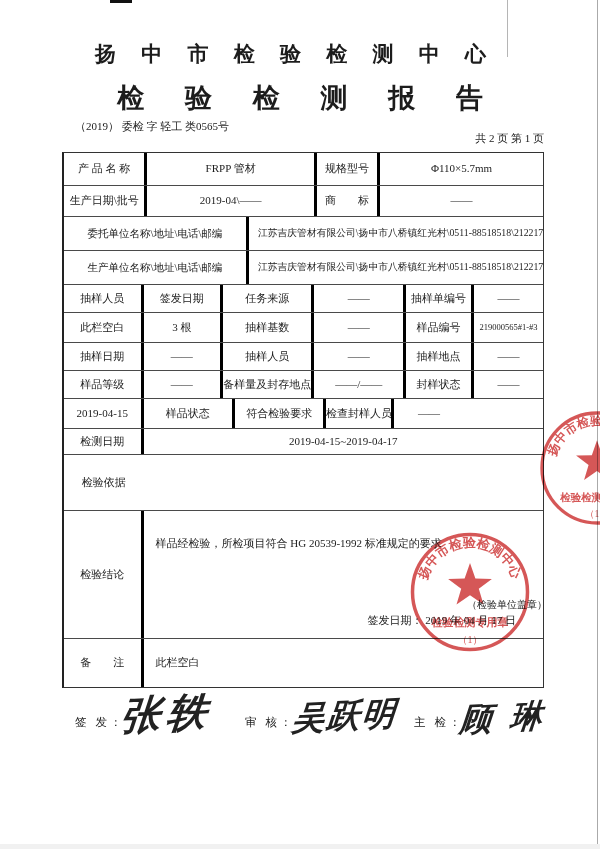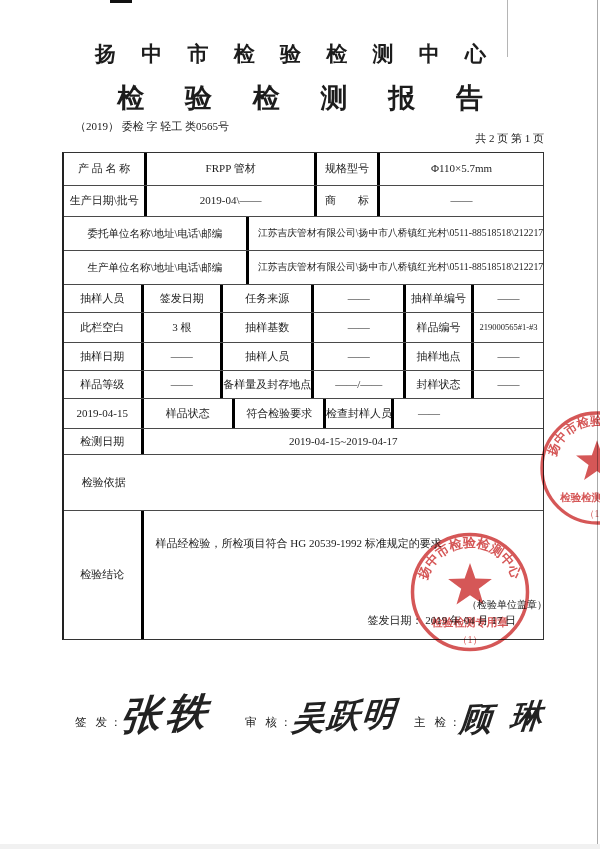--- a/index.html
+++ b/index.html
@@ -183,20 +183,24 @@
 
     <div class="trow h128">
       <div class="cell k1">检验结论</div>
       <div class="cell concl-val">
         <span class="concl-text">样品经检验，所检项目符合 HG 20539-1992 标准规定的要求</span>
         <span class="concl-seal-note">（检验单位盖章）</span>
         <span class="concl-date">签发日期：  2019 年 04 月 17 日</span>
       </div>
     </div>
 
+    <div class="trow h48">
+      <div class="cell k1">备　　注</div>
+      <div class="cell cLeft">此栏空白</div>
+    </div>
 
   </div>
 
   <svg class="stamp stamp-a" width="140" height="140" viewBox="0 0 140 140">
     <circle cx="70" cy="70" r="57.5" fill="none" stroke="currentColor" stroke-width="3.5"></circle>
     <path id="arcA" d="M 26.5 58.4 A 45 45 0 0 1 113.5 58.4" fill="none"></path>
     <text font-size="13" font-weight="bold" fill="currentColor">
       <textPath href="#arcA">扬中市检验检测中心</textPath>
     </text>
     <polygon fill="currentColor" transform="translate(70,64)" points="0,-23 5.4,-7.4 21.9,-7.1 8.8,2.8 13.5,18.6 0,9.2 -13.5,18.6 -8.8,2.8 -21.9,-7.1 -5.4,-7.4"></polygon>

